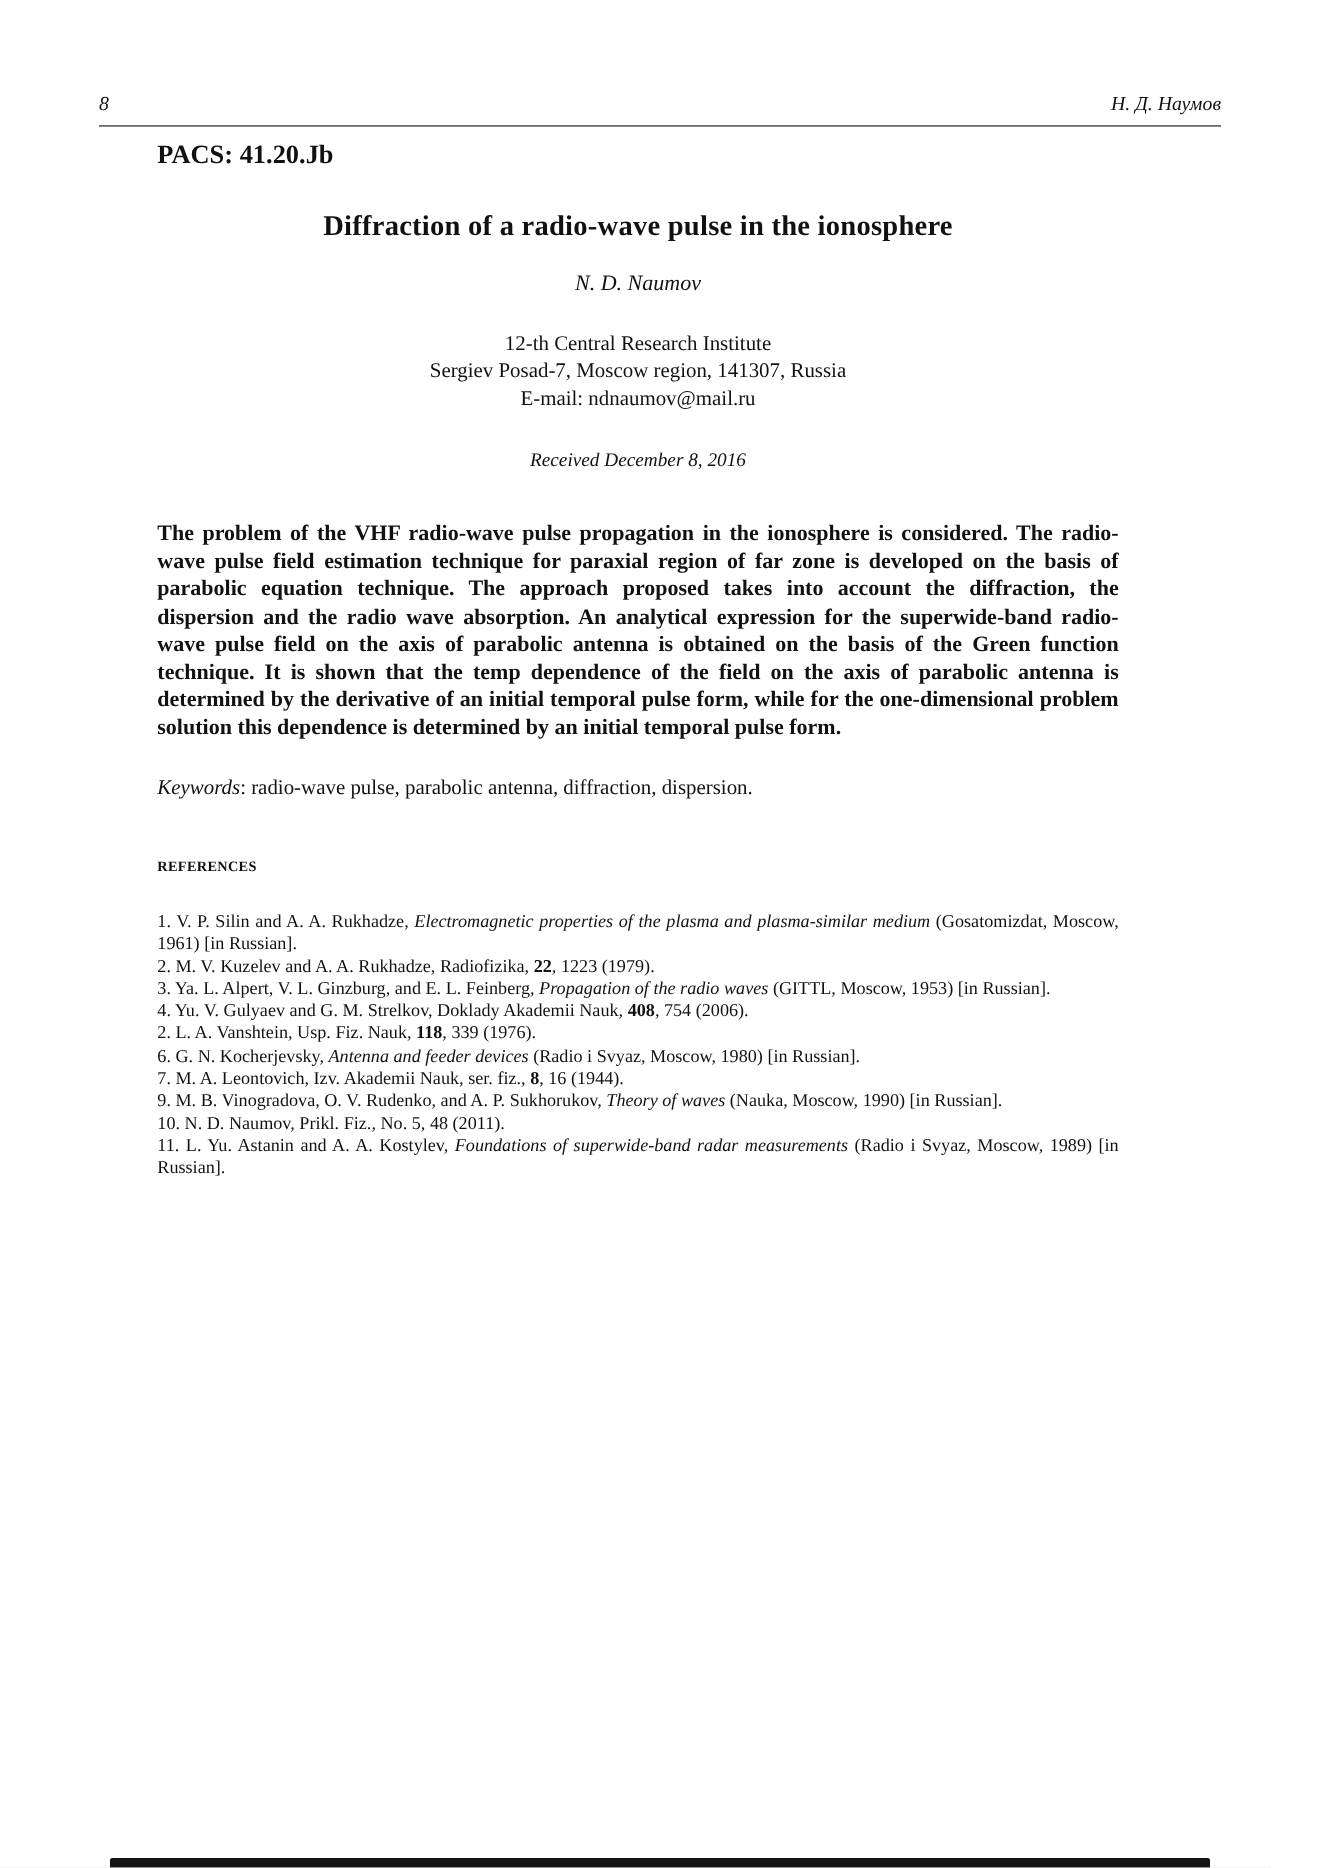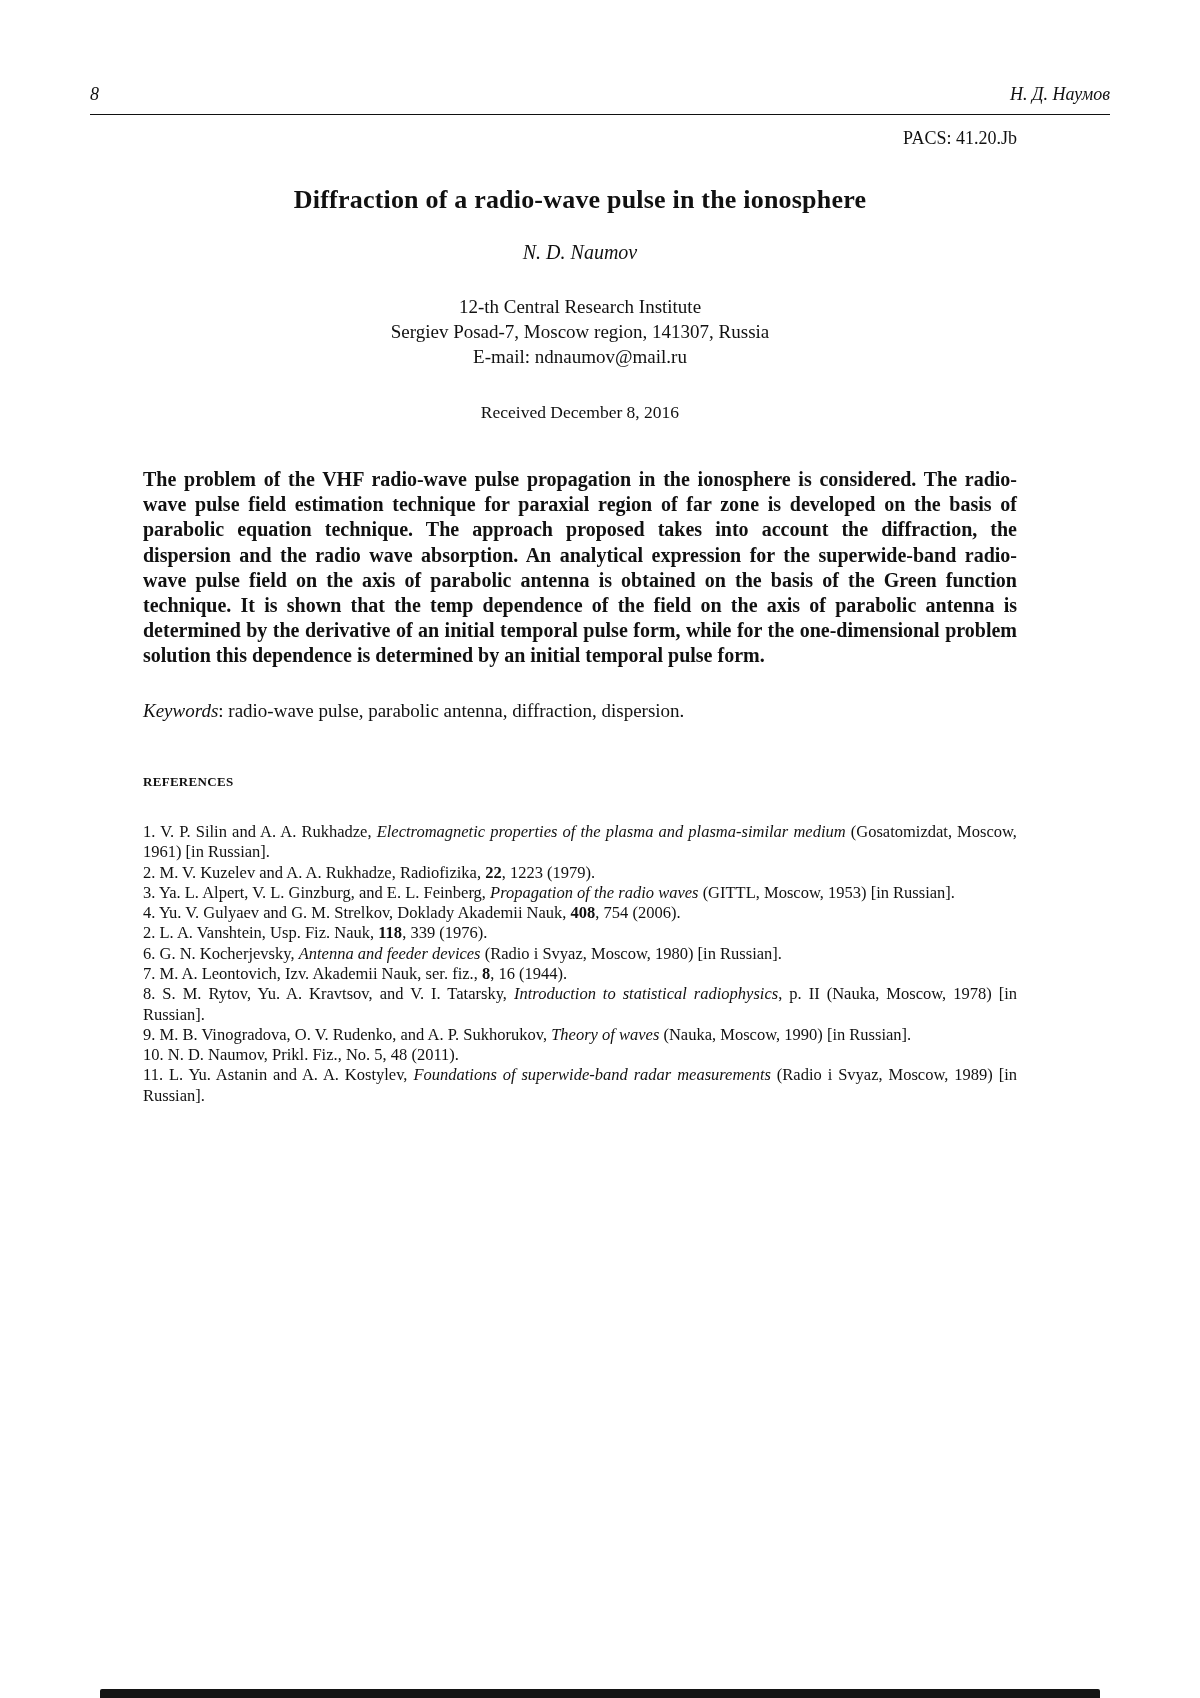--- a/index.html
+++ b/index.html
@@ -38,23 +38,24 @@
     border-top: 1.5px solid #111111;
   }
   
   .content {
     position: absolute;
     top: 128px;
     left: 143px;
     width: 874px;
   }
   .pacs {
-    text-align: right;
-    font-size: 18px;
+    text-align: left;
+    font-size: 24px;
     margin: 0 0 0 0;
+    font-weight: bold;
   }
   .title {
     text-align: center;
     font-size: 26px;
     font-weight: bold;
     margin: 36px 0 0 0;
     letter-spacing: 0.2px;
   }
   .author {
     text-align: center;
@@ -64,20 +65,21 @@
   }
   .affiliation {
     text-align: center;
     font-size: 19px;
     line-height: 1.32;
     margin: 30px 0 0 0;
   }
   .received {
     text-align: center;
     font-size: 17.5px;
+    font-style: italic;
     margin: 33px 0 0 0;
   }
   .abstract {
     margin: 44px 0 0 0;
     font-size: 20px;
     font-weight: bold;
     line-height: 1.255;
     text-align: justify;
   }
   .keywords {
@@ -149,21 +151,20 @@
     <p class="refs-heading">REFERENCES</p>
 
     <div class="refs-list">
         <p class="ref"><span>1. V. P. Silin and A. A. Rukhadze, </span><span class="it">Electromagnetic properties of the plasma and plasma-similar medium</span><span> (Gosatomizdat, Moscow, 1961) [in Russian].</span></p>
         <p class="ref"><span>2. M. V. Kuzelev and A. A. Rukhadze, Radiofizika, </span><span class="bd">22</span><span>, 1223 (1979).</span></p>
         <p class="ref"><span>3. Ya. L. Alpert, V. L. Ginzburg, and E. L. Feinberg, </span><span class="it">Propagation of the radio waves</span><span> (GITTL, Moscow, 1953) [in Russian].</span></p>
         <p class="ref"><span>4. Yu. V. Gulyaev and G. M. Strelkov, Doklady Akademii Nauk, </span><span class="bd">408</span><span>, 754 (2006).</span></p>
         <p class="ref"><span>2. L. A. Vanshtein, Usp. Fiz. Nauk, </span><span class="bd">118</span><span>, 339 (1976).</span></p>
         <p class="ref"><span>6. G. N. Kocherjevsky, </span><span class="it">Antenna and feeder devices</span><span> (Radio i Svyaz, Moscow, 1980) [in Russian].</span></p>
         <p class="ref"><span>7. M. A. Leontovich, Izv. Akademii Nauk, ser. fiz., </span><span class="bd">8</span><span>, 16 (1944).</span></p>
-        <p class="ref"><span>8. S. M. Rytov, Yu. A. Kravtsov, and V. I. Tatarsky, </span><span class="it">Introduction to statistical radiophysics</span><span>, p. II (Nauka, Moscow, 1978) [in Russian].</span></p>
         <p class="ref"><span>9. M. B. Vinogradova, O. V. Rudenko, and A. P. Sukhorukov, </span><span class="it">Theory of waves</span><span> (Nauka, Moscow, 1990) [in Russian].</span></p>
         <p class="ref"><span>10. N. D. Naumov, Prikl. Fiz., No. 5, 48 (2011).</span></p>
         <p class="ref"><span>11. L. Yu. Astanin and A. A. Kostylev, </span><span class="it">Foundations of superwide-band radar measurements</span><span> (Radio i Svyaz, Moscow, 1989) [in Russian].</span></p>
       </div>
 
   </div>
 
   <div class="edge-artifact"></div>
 
 </div>

